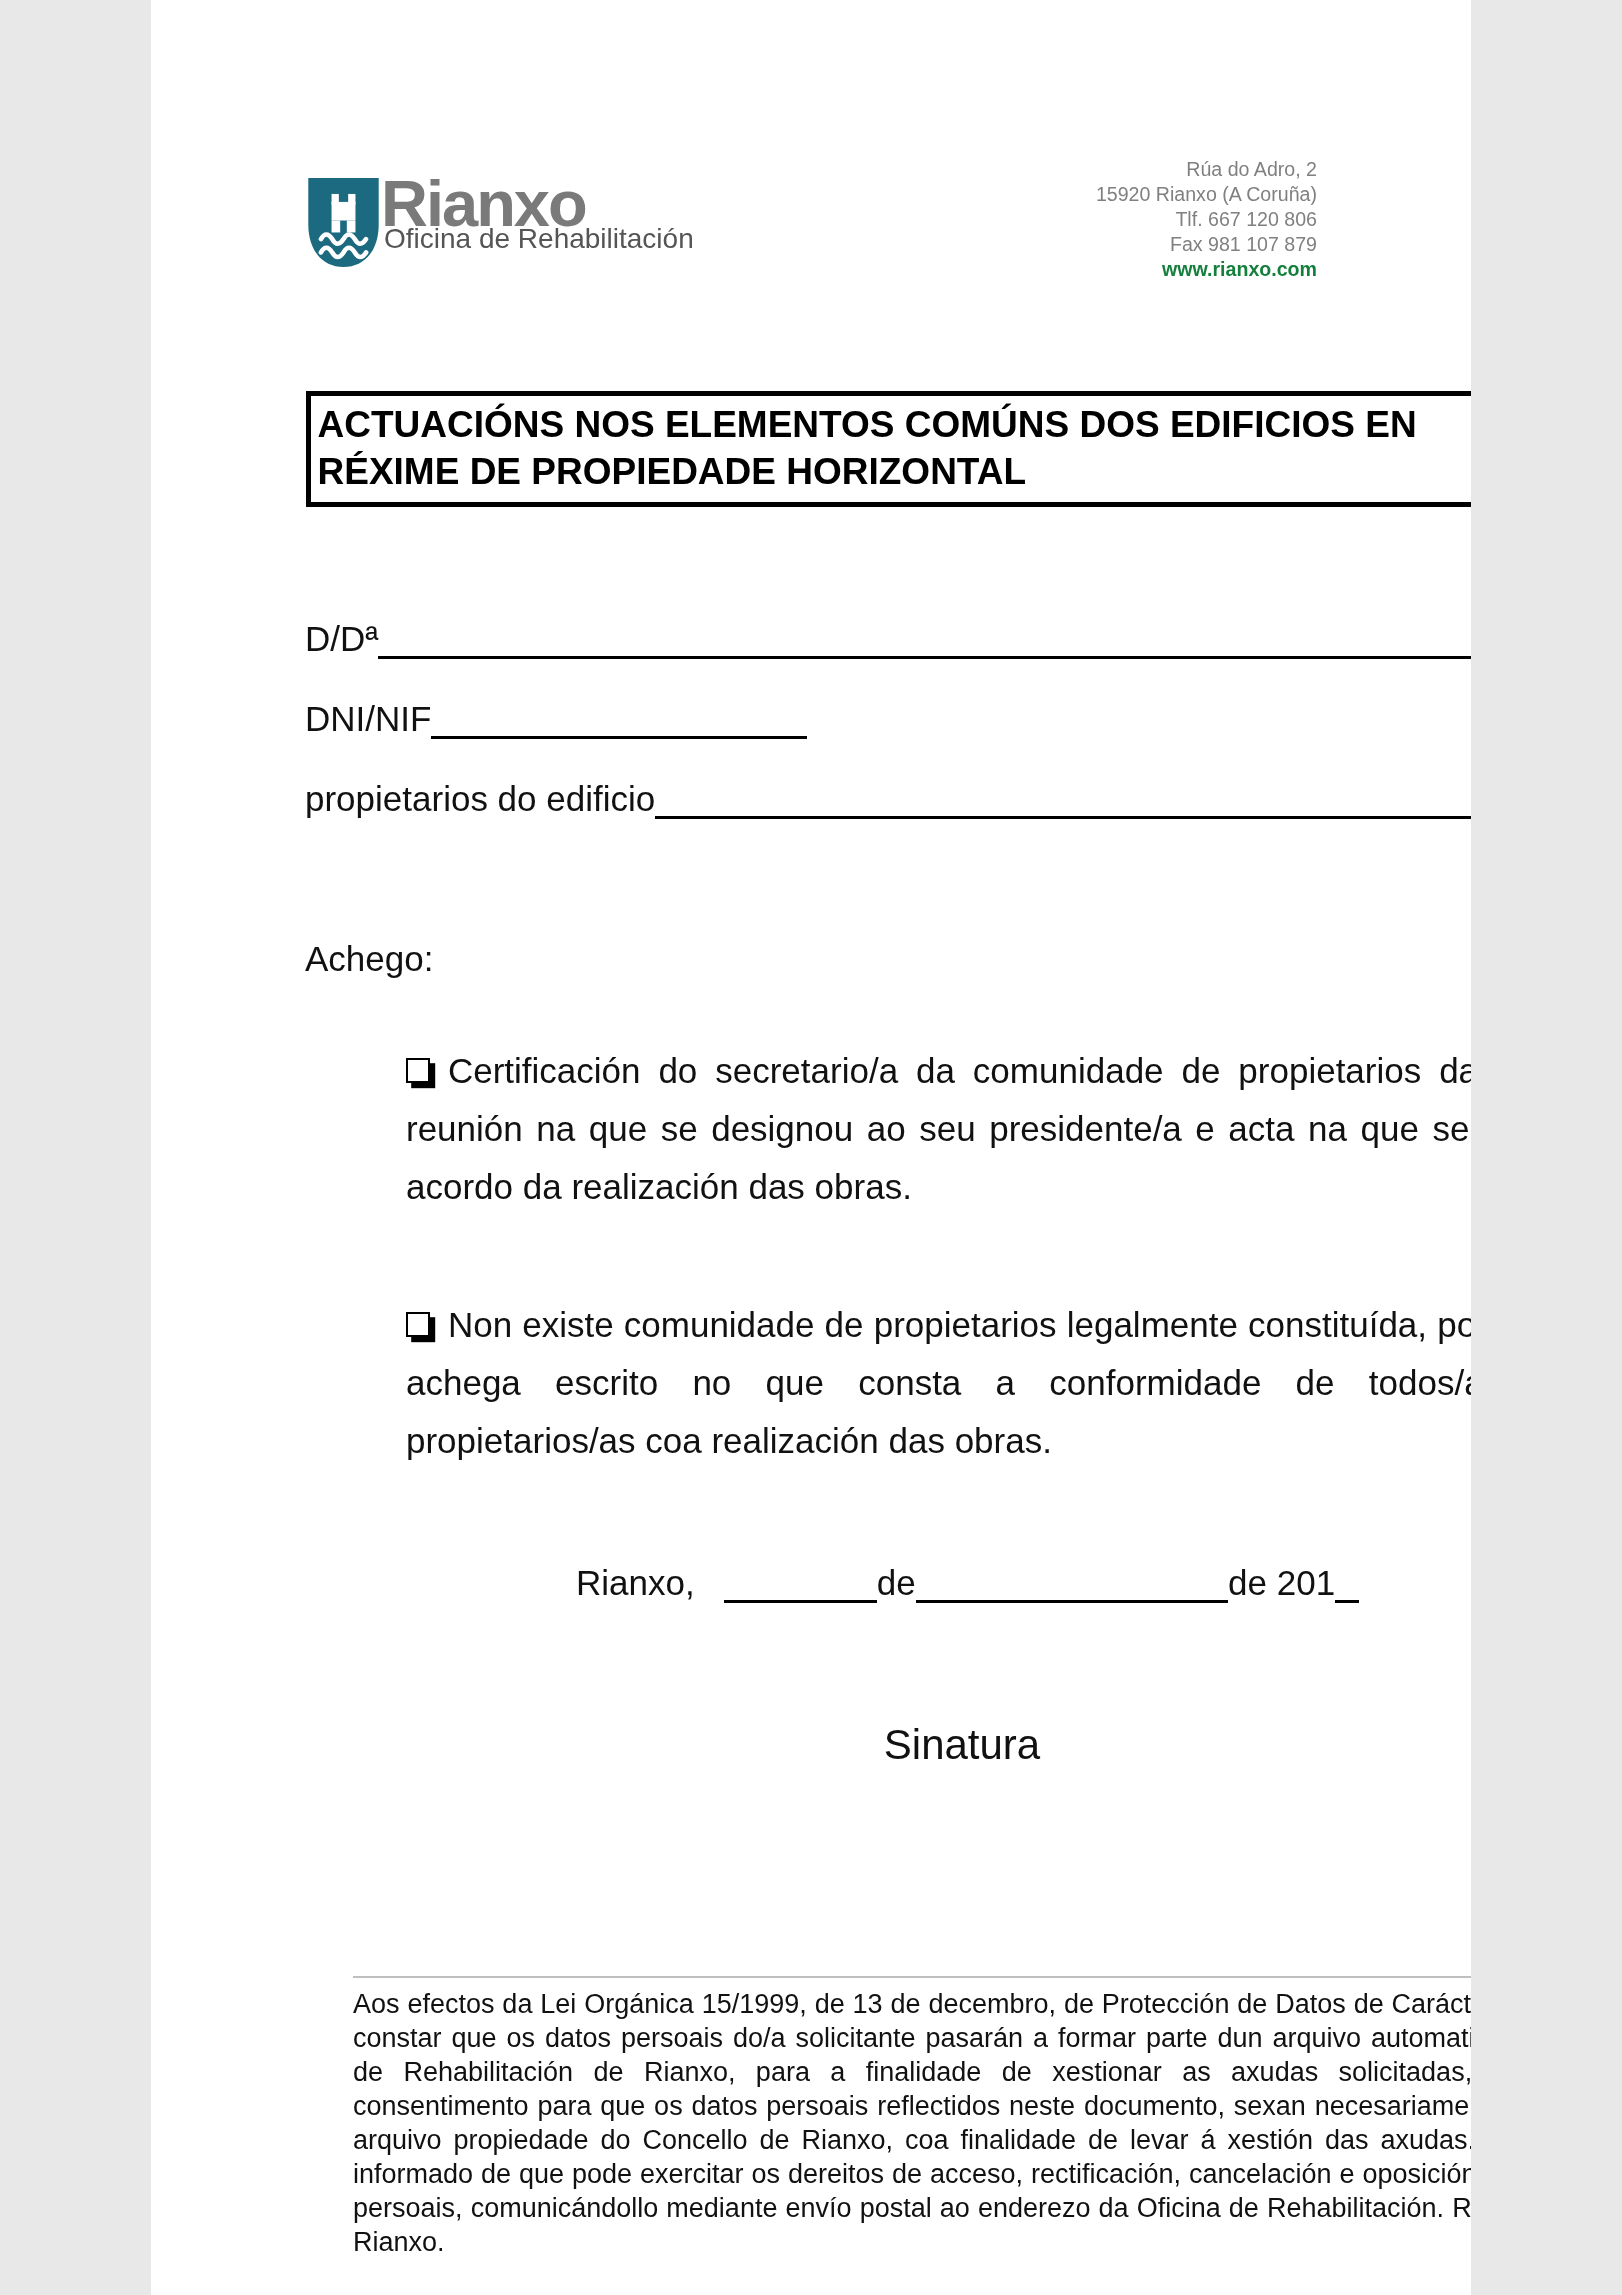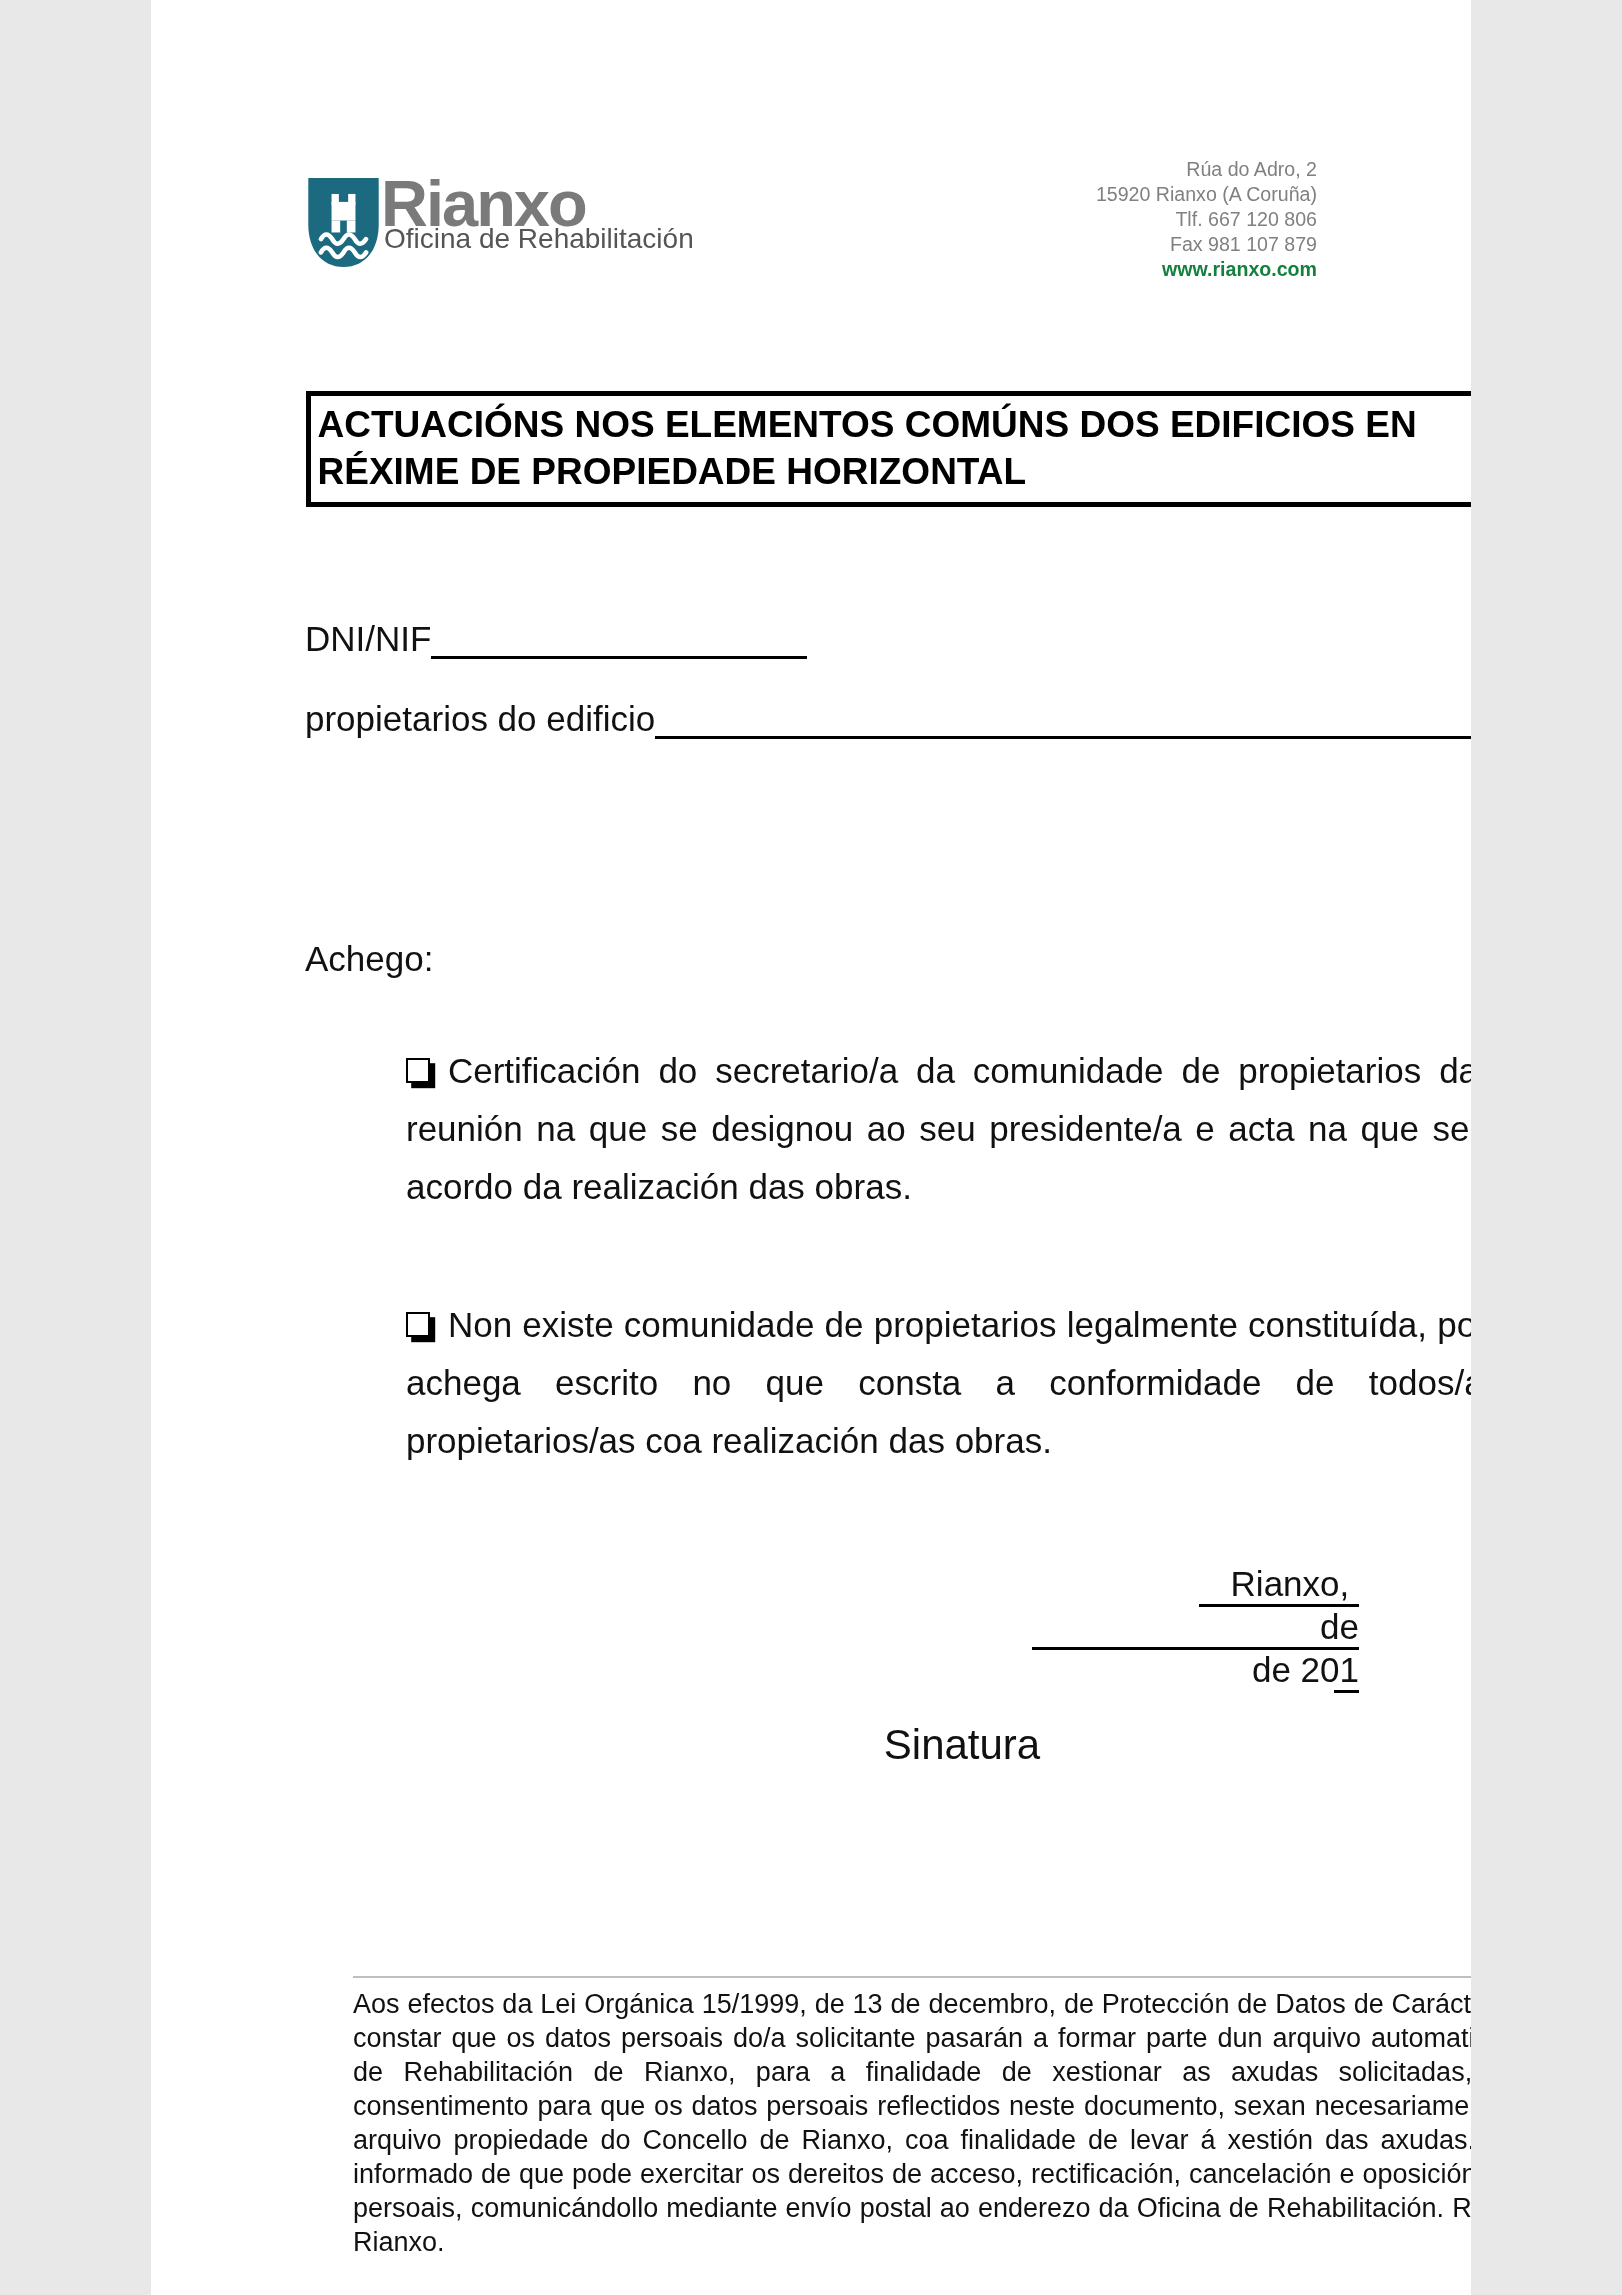--- a/index.html
+++ b/index.html
@@ -32,21 +32,21 @@
   
   .attach{position:absolute;left:154px;top:939px;font-size:35px;}
   .check-item{position:absolute;left:255px;width:1213px;font-size:35px;line-height:58px;
               text-align:justify;}
   .ci-1{top:1042px;}
   .ci-2{top:1296px;}
   .checkbox{display:inline-block;width:19.6px;height:21px;border:2.6px solid #000;background:#fff;
             box-shadow:5.2px 5.2px 0 #000;margin-right:18.3px;}
   
   .date-line{position:absolute;left:425px;top:1564px;width:783px;height:39px;
-             display:flex;align-items:flex-end;font-size:35px;white-space:pre;flex-direction:column;}
+             display:flex;align-items:flex-end;font-size:35px;white-space:pre;}
   .dblank1{width:160px;margin-left:19.6px;}
   .dblank2{width:327px;}
   .dblank3{width:25px;}
   .signature{position:absolute;left:154px;top:1721px;width:1314px;text-align:center;font-size:42px;}
   
   .footer{position:absolute;left:154px;top:1976px;width:1314px;border-top:2.6px solid #bfbfbf;
           padding-top:9.2px;font-size:27px;line-height:34px;text-align:justify;color:#111;margin-left:48px;}
 </style>
 </head>
 <body>
@@ -80,20 +80,27 @@
     </div>
   </div>
 
   <div class="title-box">
     <div class="title-line">ACTUACIÓNS NOS ELEMENTOS COMÚNS DOS EDIFICIOS EN</div>
     <div class="title-line">RÉXIME DE PROPIEDADE HORIZONTAL</div>
   </div>
 
   <div class="form-block">
     <div class="fline">
+      <span>D/Dª</span>
+      <span class="blank grow"></span>
+      <span>,</span>
+      <span class="sp55"></span>
+      <span>con</span>
+    </div>
+    <div class="fline">
       <span>DNI/NIF</span>
       <span class="blank w575"></span>
     </div>
     <div class="fline">
       <span>propietarios do edificio</span>
       <span class="blank grow"></span>
       <span class="sp109"></span>
     </div>
   </div>
 

